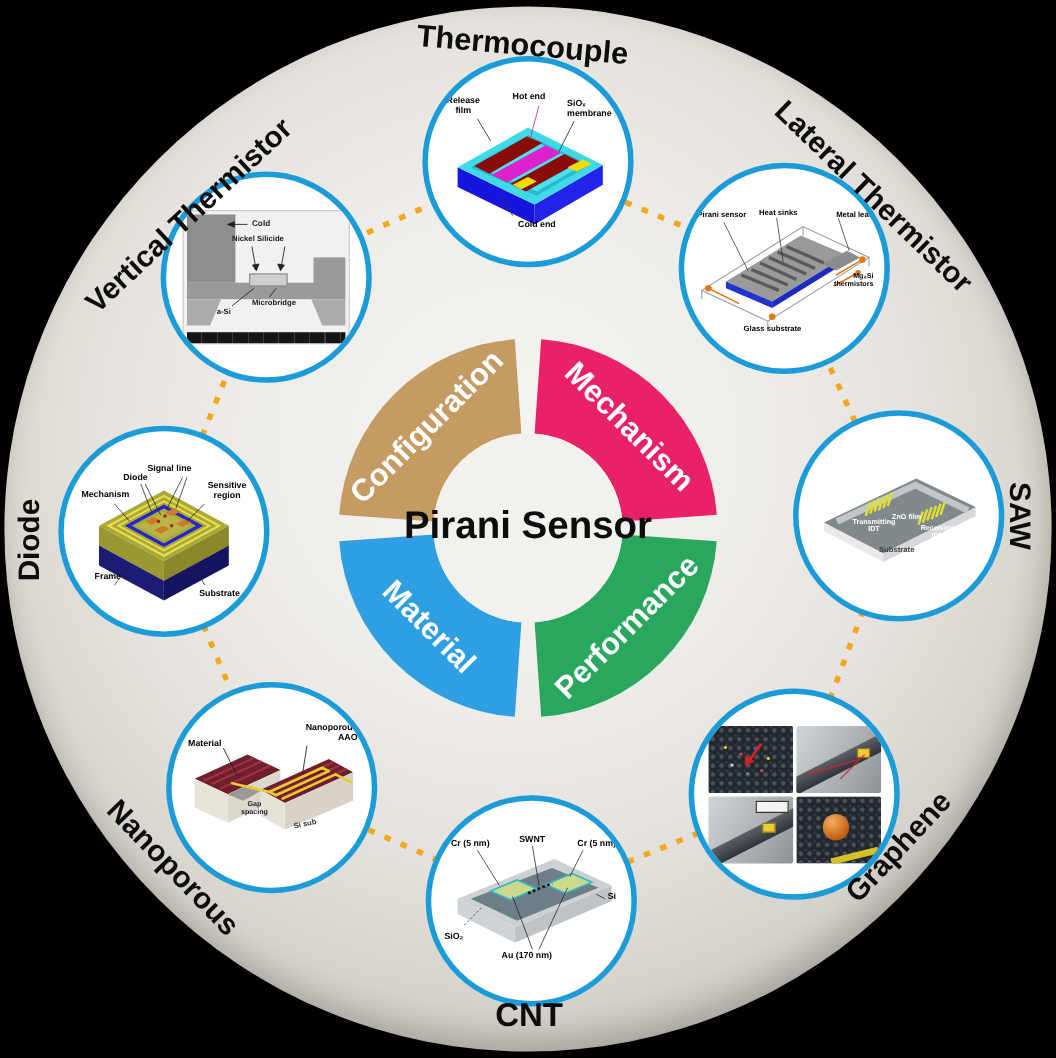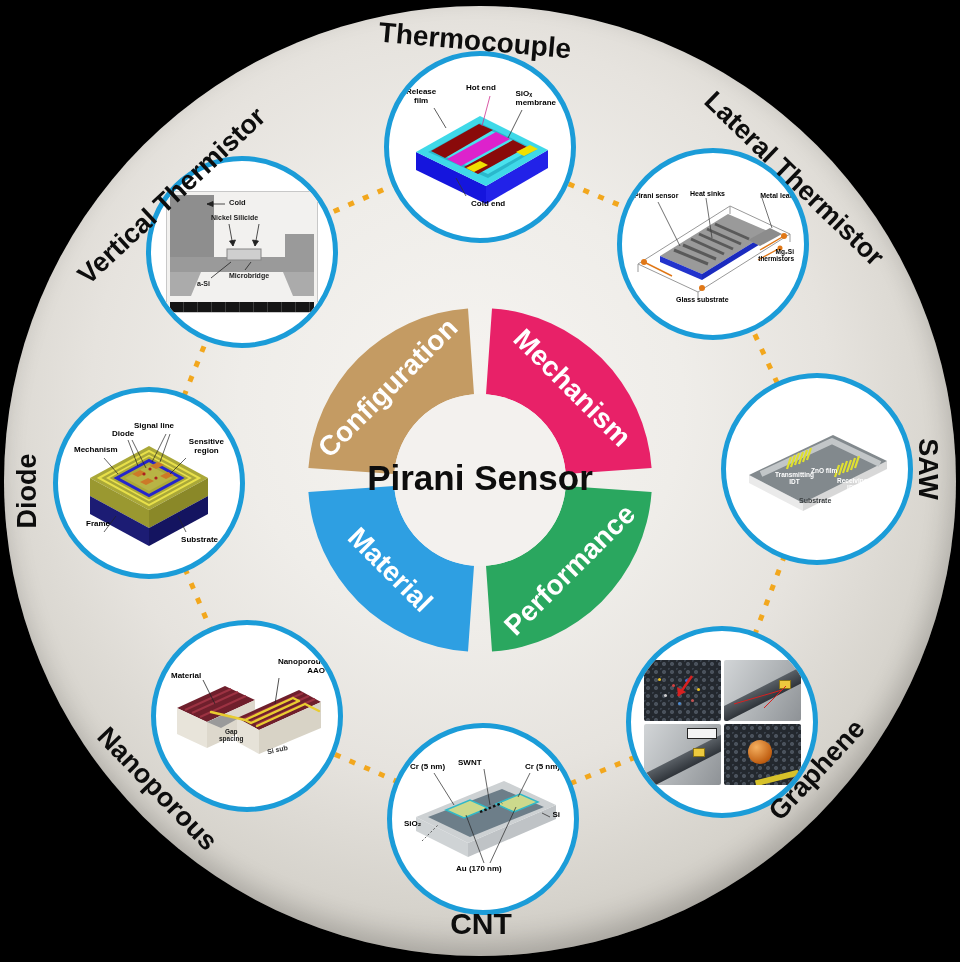--- a/index.html
+++ b/index.html
@@ -229,24 +229,24 @@
           <line x1="30" y1="16" x2="50" y2="48"></line>
             <line x1="80" y1="12" x2="86" y2="48"></line>
           <line x1="126" y1="16" x2="114" y2="40"></line>
             <line x1="146" y1="60" x2="138" y2="56"></line>
           <line x1="18" y1="84" x2="34" y2="68" stroke-dasharray="2 2"></line>
           <line x1="80" y1="106" x2="62" y2="58"></line>
             <line x1="86" y1="106" x2="112" y2="50"></line>
         </g>
       </svg>
       <span class="ann" style="left:6px;top:6px;">Cr (5 nm)</span>
-      <span class="ann" style="left:54px;top:2px;">SWNT</span>
+      <span class="ann" style="left:68px;top:2px;">SWNT</span>
       <span class="ann" style="right:2px;top:6px;">Cr (5 nm)</span>
       <span class="ann" style="right:2px;top:54px;">Si</span>
-      <span class="ann" style="left:0px;top:63px;">SiO₂</span>
+      <span class="ann" style="left:0px;top:91px;">SiO₂</span>
       <span class="ann" style="left:52px;top:108px;">Au (170 nm)</span>
     </div>
   </div>
 
   <div class="node" style="left:151px;top:620px;">
     <div class="fig" style="width:160px;height:120px;">
       <svg width="160" height="120">
         <g>
           <polygon points="10,52 58,30 88,44 40,66" fill="#6f1f2c"></polygon>
           <polygon points="10,52 40,66 40,92 10,78" fill="#e8e4da"></polygon>

